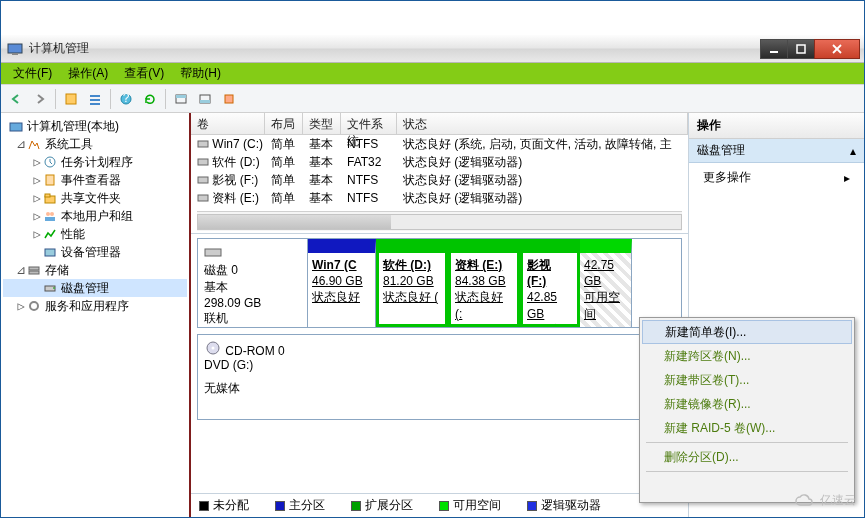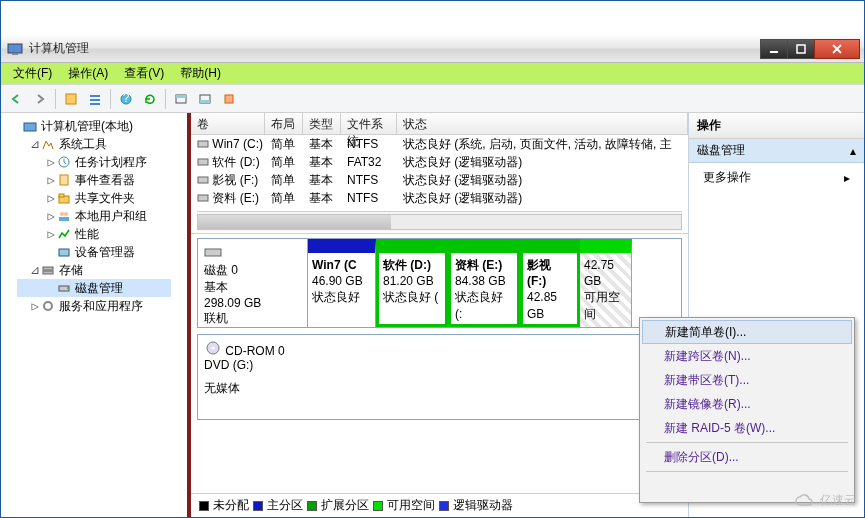--- a/index.html
+++ b/index.html
@@ -4,60 +4,60 @@
 <style>
 *{box-sizing:border-box;margin:0;padding:0;font-family:"Microsoft YaHei","SimSun",Tahoma,sans-serif;font-size:12px;}
 body{background:#fff;overflow:hidden;}
 .window{width:865px;height:518px;border:1px solid #1a5a9a;position:relative;background:#fff;display:flex;flex-direction:column;}
 .titlebar{height:28px;background:linear-gradient(#fdfdfd,#e6e6e6 48%,#d6d6d6 52%,#e9e9e9);display:flex;align-items:center;border-bottom:1px solid #b8b8b8;margin-top:34px;}
 .titlebar .icon{width:16px;height:16px;margin:0 6px;}
 .titlebar .title{flex:1;color:#222;}
 .winbtns{display:flex;height:20px;margin-right:4px;}
 .winbtn{width:28px;height:20px;border:1px solid #4a4a4a;background:linear-gradient(#5a5a5a,#2a2a2a);margin-left:-1px;display:flex;align-items:center;justify-content:center;color:#fff;}
 .winbtn.close{background:linear-gradient(#e86a56,#c8412a);width:46px;border-color:#8a2a1b;}
-.menubar{height:22px;background:#bef264;display:flex;align-items:center;padding:0 4px;border-bottom:1px solid #d6d6d6;}
+.menubar{height:22px;background:#84cc16;display:flex;align-items:center;padding:0 4px;border-bottom:1px solid #d6d6d6;}
 .menubar span{padding:2px 8px;cursor:default;}
 .toolbar{height:28px;background:#f3f5f7;border-bottom:1px solid #d0d0d0;display:flex;align-items:center;padding:0 4px;gap:2px;}
 .tbtn{width:22px;height:22px;border:1px solid transparent;border-radius:2px;display:flex;align-items:center;justify-content:center;}
 .tsep{width:1px;height:20px;background:#c9c9c9;margin:0 2px;}
 .body{flex:1;display:flex;min-height:0;}
-.tree{width:190px;border-right:4px solid #7f1d1d;padding:4px 16px;overflow:auto;}
+.tree{width:190px;border-right:2px solid #7f1d1d;padding:4px 2px;overflow:auto;}
 .tnode{display:flex;align-items:center;height:18px;padding-left:6px;white-space:nowrap;}
 .tnode svg{margin-right:4px;flex:none;}
 .tg{width:12px;text-align:center;color:#555;font-family:monospace;cursor:default;}
 .ti1{padding-left:12px;}
 .ti2{padding-left:28px;}
 .sel{background:#cfe5ff;}
 .center{flex:1;display:flex;flex-direction:column;border-right:1px solid #c7d3de;min-width:0;}
 .volhead{display:flex;background:linear-gradient(#fdfdfd,#ececec);border-bottom:1px solid #cfcfcf;height:22px;}
 .volhead div{border-right:1px solid #cfcfcf;padding:3px 6px;color:#222;}
 .vrow{display:flex;height:18px;align-items:center;}
 .vrow div{padding:1px 6px;white-space:nowrap;overflow:hidden;}
 .volscroll{height:20px;border-top:1px solid #d0d0d0;display:flex;align-items:center;background:#f5f5f5;margin:4px 6px 2px;}
 .volscroll .track{flex:1;height:16px;border:1px solid #c5c5c5;background:#ececec;position:relative;}
 .volscroll .thumb{position:absolute;left:0;top:0;height:100%;width:40%;background:linear-gradient(#dcdcdc,#c2c2c2);}
 .graphpane{flex:1;border-top:1px solid #c7d3de;overflow:auto;padding:4px 6px;}
 .diskrow{border:1px solid #8ba6c2;display:flex;height:90px;margin-bottom:6px;}
 .diskhdr{width:110px;border-right:1px solid #8ba6c2;padding:6px;background:#fff;}
 .diskhdr .dn{font-weight:normal;}
 .parts{flex:1;display:flex;}
-.part{border-top:14px solid;border-right:1px solid #8ba6c2;padding:4px 4px;font-size:11px;line-height:1.35;overflow:hidden;position:relative;}
+.part{border-top:14px solid;border-right:1px solid #8ba6c2;padding:4px 4px;font-size:11px;line-height:1.35;overflow:hidden;position:relative;text-decoration:underline;}
 .part .pn{font-weight:bold;}
 .part.primary{border-top-color:#1018c0;}
 .part.ext{border:3px solid #00c400;border-top:14px solid #00c400;}
 .part.free{border-top-color:#00d800;background:repeating-linear-gradient(45deg,#fff,#fff 4px,#e6e6e6 4px,#e6e6e6 8px);}
-.legend{height:24px;border-top:1px solid #c7d3de;display:flex;align-items:center;gap:4px;padding:0 8px;background:#fff;}
+.legend{height:24px;border-top:1px solid #c7d3de;display:flex;align-items:center;gap:26px;padding:0 8px;background:#fff;}
 .lg{display:flex;align-items:center;gap:4px;}
 .lg i{width:10px;height:10px;display:inline-block;border:1px solid #555;}
 .rpanel{width:175px;display:flex;flex-direction:column;}
 .rhead{background:linear-gradient(#fdfdfd,#eaeaea);border-bottom:1px solid #cfcfcf;padding:4px 8px;font-weight:bold;}
 .rsec{background:#d6e8f7;padding:3px 8px;border-bottom:1px solid #b8cfe4;display:flex;justify-content:space-between;align-items:center;}
 .ritem{padding:6px 14px;display:flex;justify-content:space-between;align-items:center;}
 .ctxmenu{position:absolute;left:638px;top:316px;width:216px;background:#f2f2f2;border:1px solid #9a9a9a;box-shadow:2px 2px 4px rgba(0,0,0,.3);padding:2px;}
-.ctxmenu .mi{height:24px;display:flex;align-items:center;padding:0 22px;color:#4c1d95;}
+.ctxmenu .mi{height:24px;display:flex;align-items:center;padding:0 22px;color:#4d7c0f;}
 .ctxmenu .mi.en{color:#000;background:#dde7f3;border:1px solid #a9c3e3;}
 .ctxmenu .sep{height:1px;background:#c8c8c8;margin:2px 4px;}
 .watermark{position:absolute;right:8px;bottom:8px;color:#bdbdbd;font-size:14px;display:flex;align-items:center;gap:4px;}
 .c-vol{width:74px}.c-lay{width:38px}.c-typ{width:38px}.c-fs{width:56px}.c-st{flex:1}
 </style>
 </head>
 <body>
 
 <div class="window">
 

